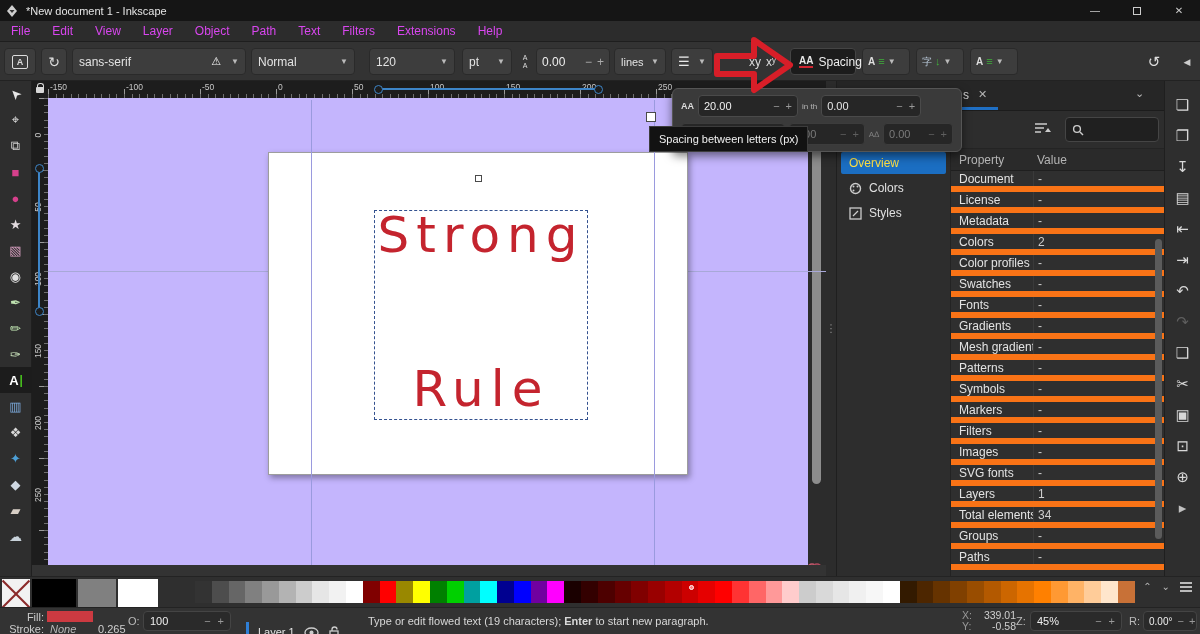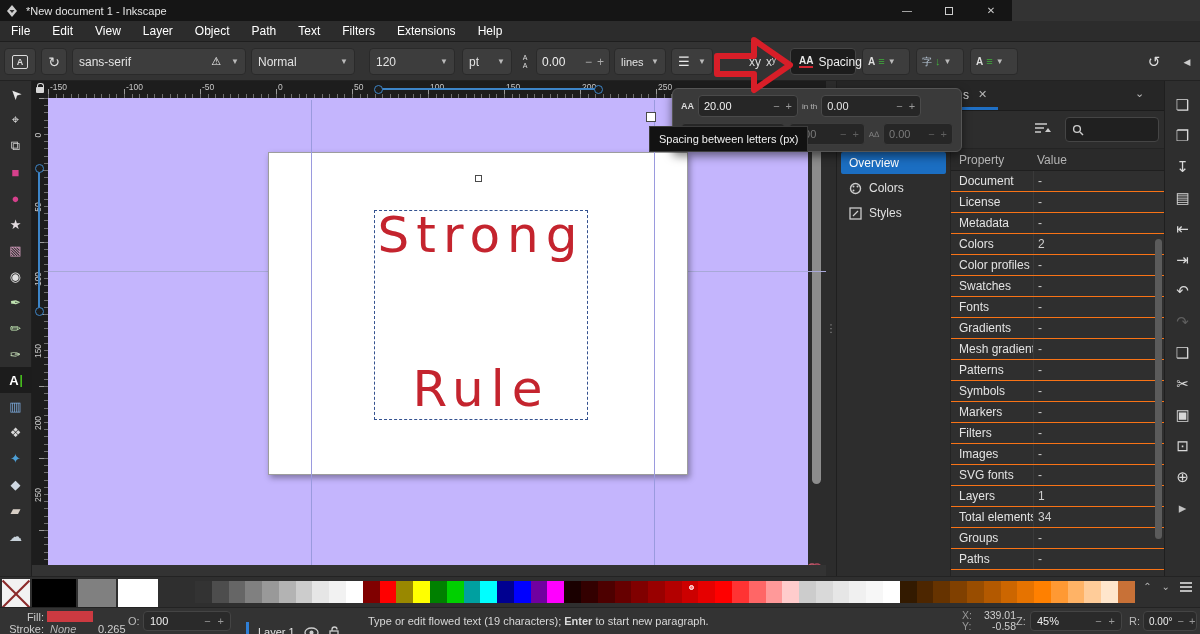--- a/index.html
+++ b/index.html
@@ -1,29 +1,29 @@
 <!DOCTYPE html>
 <html><head>
 <meta charset="utf-8">
 <style>
 *{margin:0;padding:0;box-sizing:border-box;font-family:"Liberation Sans",sans-serif}
 html,body{background:#1a1a1a}
 #app{position:relative;width:1200px;height:634px;overflow:hidden;background:#333;color:#ddd;font-size:12px}
 
 
-.titlebar{position:absolute;left:0;top:0;width:1012px;height:21px;background:#151515;display:flex;align-items:center;color:#ddd}
+.titlebar{position:absolute;left:0;top:0;width:1200px;height:21px;background:#151515;display:flex;align-items:center;color:#ddd}
 .titlebar .logo{margin:0 8px 0 6px}
 .titlebar .title{font-size:11px;color:#e5e5e5}
 .winbtns{position:absolute;right:0;top:0;height:21px;display:flex}
 .winbtn{width:42px;height:21px;display:flex;align-items:center;justify-content:center;color:#ccc;font-size:10px}
 .winbtn .boxglyph{width:8px;height:8px;border:1px solid #ccc;display:inline-block}
 
 
 .menubar{position:absolute;left:0;top:21px;width:1200px;height:21px;background:#2c2c2c;display:flex;align-items:center;border-bottom:1px solid #1e1e1e}
-.menu-item{padding:0 11px;font-size:12px;color:#ffffff}
+.menu-item{padding:0 11px;font-size:12px;color:#d946ef}
 
 
 .toolbar{position:absolute;left:0;top:42px;width:1200px;height:39px;background:#333;border-bottom:1px solid #222}
 .toolbar>*{position:absolute;top:6px;height:27px}
 .tbtn{background:#3d3d3d;border:1px solid #2a2a2a;border-radius:4px;display:flex;align-items:center;justify-content:center;color:#ddd}
 .combo{background:#3d3d3d;border:1px solid #2a2a2a;border-radius:4px;display:flex;align-items:center;color:#e3e3e3;padding:0 6px;gap:6px}
 .combo .arrow{color:#bbb;font-size:8px;margin-left:auto}
 .combo .warn{color:#f5f5f5;font-size:11px}
 .spin{background:#3d3d3d;border:1px solid #2a2a2a;border-radius:4px;display:flex;align-items:center;padding:0 5px;gap:5px;color:#eee}
 .spin .mm,.spin .pp{color:#aaa;font-size:12px}
@@ -98,26 +98,26 @@
 .tab-frag{position:absolute;left:126px;top:7px;color:#d5d5d5;font-size:12px}
 .tab-close{position:absolute;left:141px;top:7px;color:#b5b5b5;font-size:11px}
 .tab-underline{position:absolute;left:94px;top:26px;width:67px;height:3px;background:#1f6fc4}
 .tab-chevron{position:absolute;left:298px;top:6px;color:#bbb;font-size:11px}
 .searchrow{position:absolute;left:0;top:30px;width:328px;height:38px;background:#2d2d2d;border-bottom:1px solid #242424}
 .filter-ico{position:absolute;left:196px;top:10px}
 .searchbox{position:absolute;left:228px;top:6px;width:94px;height:25px;background:#202020;border:1px solid #454545;border-radius:4px;display:flex;align-items:center;padding:0 6px;gap:5px}
 .searchbox input{background:transparent;border:none;outline:none;color:#ddd;width:60px;font-size:11px}
 .side{position:absolute;left:0;top:68px;width:114px;height:427px;background:#2d2d2d;border-right:1px solid #232323}
 .side-item{display:flex;align-items:center;gap:7px;height:22px;padding:0 8px;margin:3px 4px;border-radius:2px;color:#e0e0e0;font-size:12px}
-.side-item.active{background:#1b6ec2;color:#ffffff}
+.side-item.active{background:#1b6ec2;color:#fde047}
 .tbl{position:absolute;left:114px;top:68px;width:214px;height:427px;background:#2f2f2f}
 .tbl-head{display:flex;height:22px;align-items:center;background:#2a2a2a;border-bottom:1px solid #1f1f1f;color:#b5b5b5;font-size:12px}
 .tbl-head .c1{width:82px;padding-left:8px}
 .tbl-head .c2{padding-left:4px}
-.trow{display:flex;height:21px;align-items:center;border-bottom:1px solid #f97316;font-size:12px}
+.trow{display:flex;height:21px;align-items:center;border-bottom:6px solid #f97316;font-size:12px}
 .trow .c1{width:82px;padding-left:8px;color:#e3e3e3;white-space:nowrap;overflow:hidden}
 .trow .c2{padding-left:4px;color:#cfcfcf;border-left:1px solid #3a3a3a;height:100%;display:flex;align-items:center;flex:1}
 .tblscroll{position:absolute;left:204px;top:90px;width:7px;height:300px;background:#5b5b5b;border-radius:4px;z-index:3}
 
 
 .cmdbar{position:absolute;left:1164px;top:81px;width:36px;height:495px;background:#2e2e2e;border-left:1px solid #1f1f1f;display:flex;flex-direction:column;align-items:center;padding-top:8px}
 .cmd{width:32px;height:31px;display:flex;align-items:center;justify-content:center;font-size:15px;color:#d8d8d8}
 
 
 .palette{position:absolute;left:0;top:576px;width:1200px;height:31px;background:#2f2f2f;border-top:1px solid #232323}

